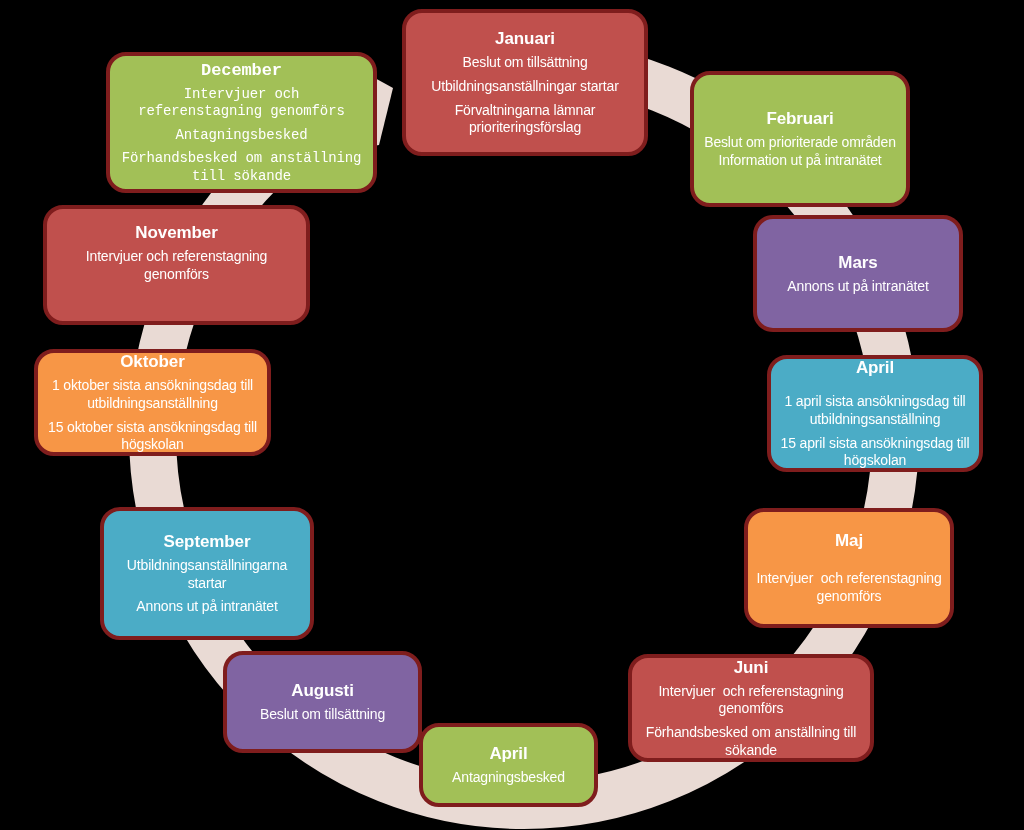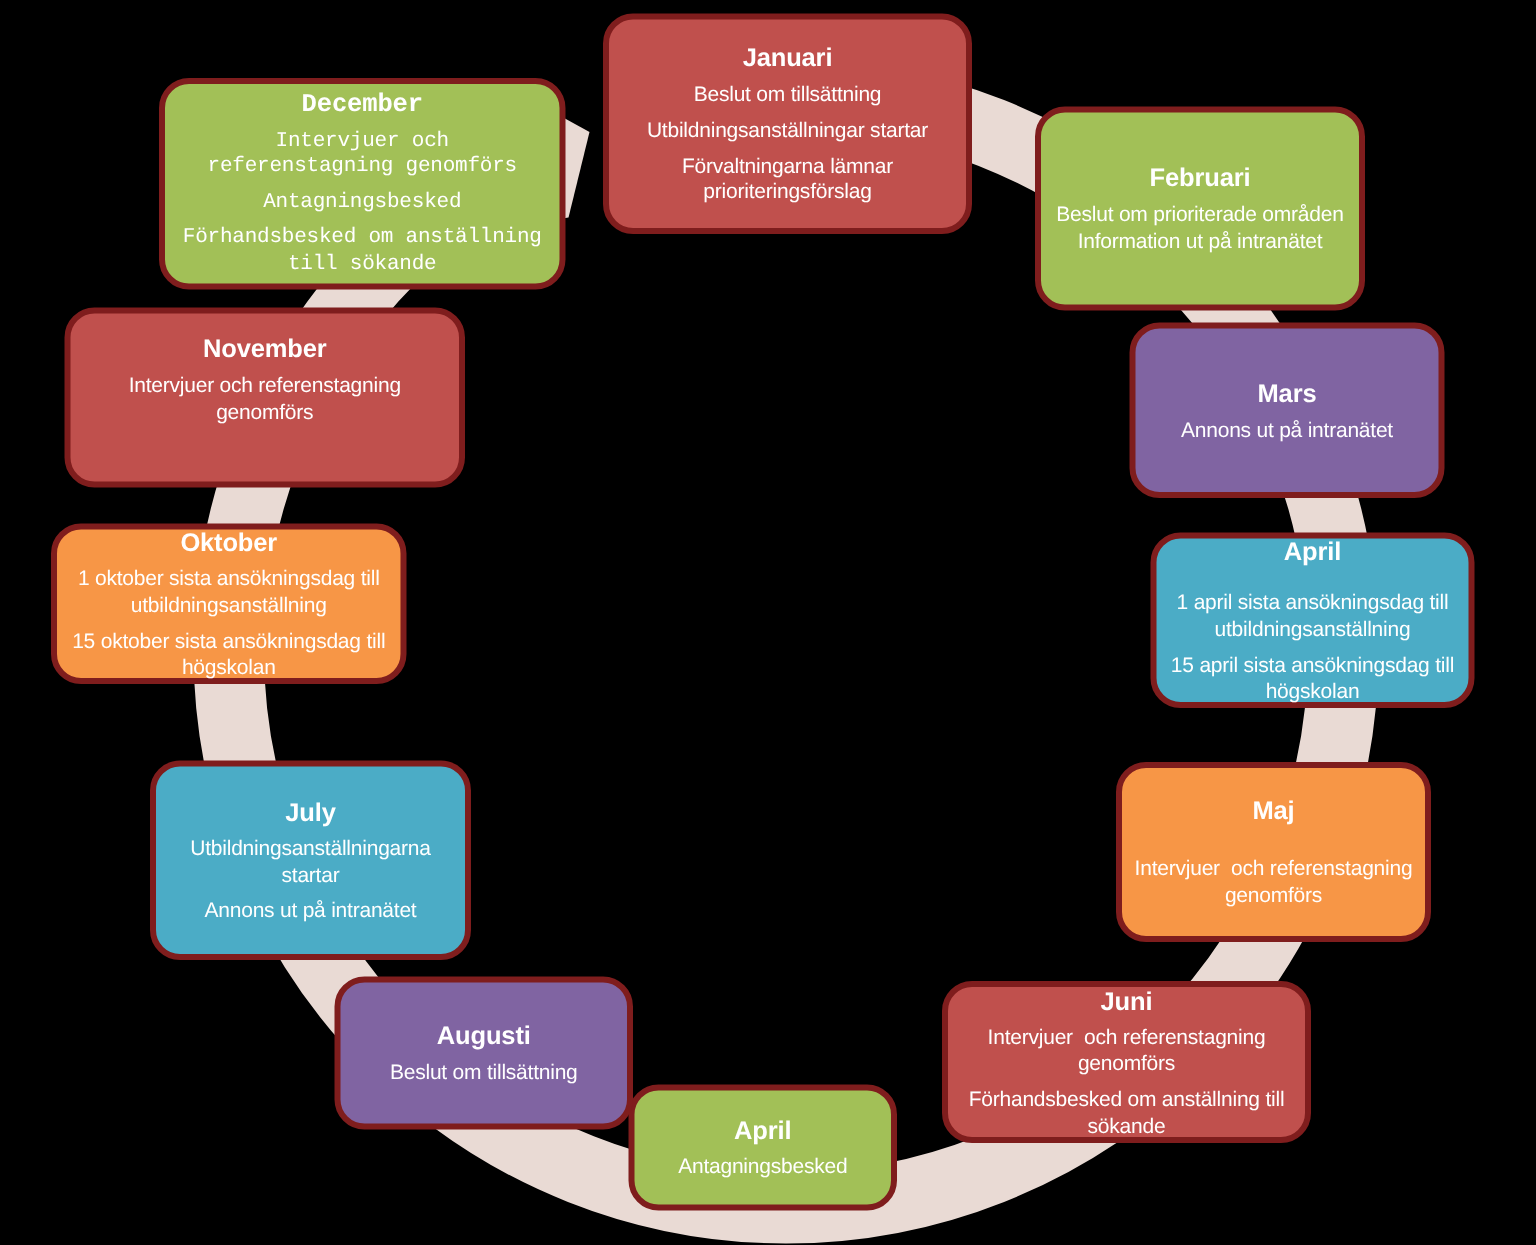--- a/index.html
+++ b/index.html
@@ -54,21 +54,21 @@
       </div>
       <div class="node" style="left: 419px; top: 723px; width: 179px; height: 84px; background: rgb(162, 192, 87);">
         <div class="ttl">April</div>
         <div class="para">Antagningsbesked</div>
       </div>
       <div class="node" style="left: 223px; top: 651px; width: 199px; height: 102px; background: rgb(128, 100, 162);">
         <div class="ttl">Augusti</div>
         <div class="para">Beslut om tillsättning</div>
       </div>
       <div class="node" style="left: 100px; top: 507px; width: 214px; height: 133px; background: rgb(75, 172, 198);">
-        <div class="ttl">July</div>
+        <div class="ttl">September</div>
         <div class="para">Utbildningsanställningarna startar</div>
         <div class="para">Annons ut på intranätet</div>
       </div>
       <div class="node" style="left: 34px; top: 349px; width: 237px; height: 107px; background: rgb(247, 150, 70);">
         <div class="ttl">Oktober</div>
         <div class="para">1 oktober sista ansökningsdag till utbildningsanställning</div>
         <div class="para">15 oktober sista ansökningsdag till högskolan</div>
       </div>
       <div class="node" style="left: 43px; top: 205px; width: 267px; height: 120px; background: rgb(192, 80, 77); padding-bottom: 24px;">
         <div class="ttl">November</div>

